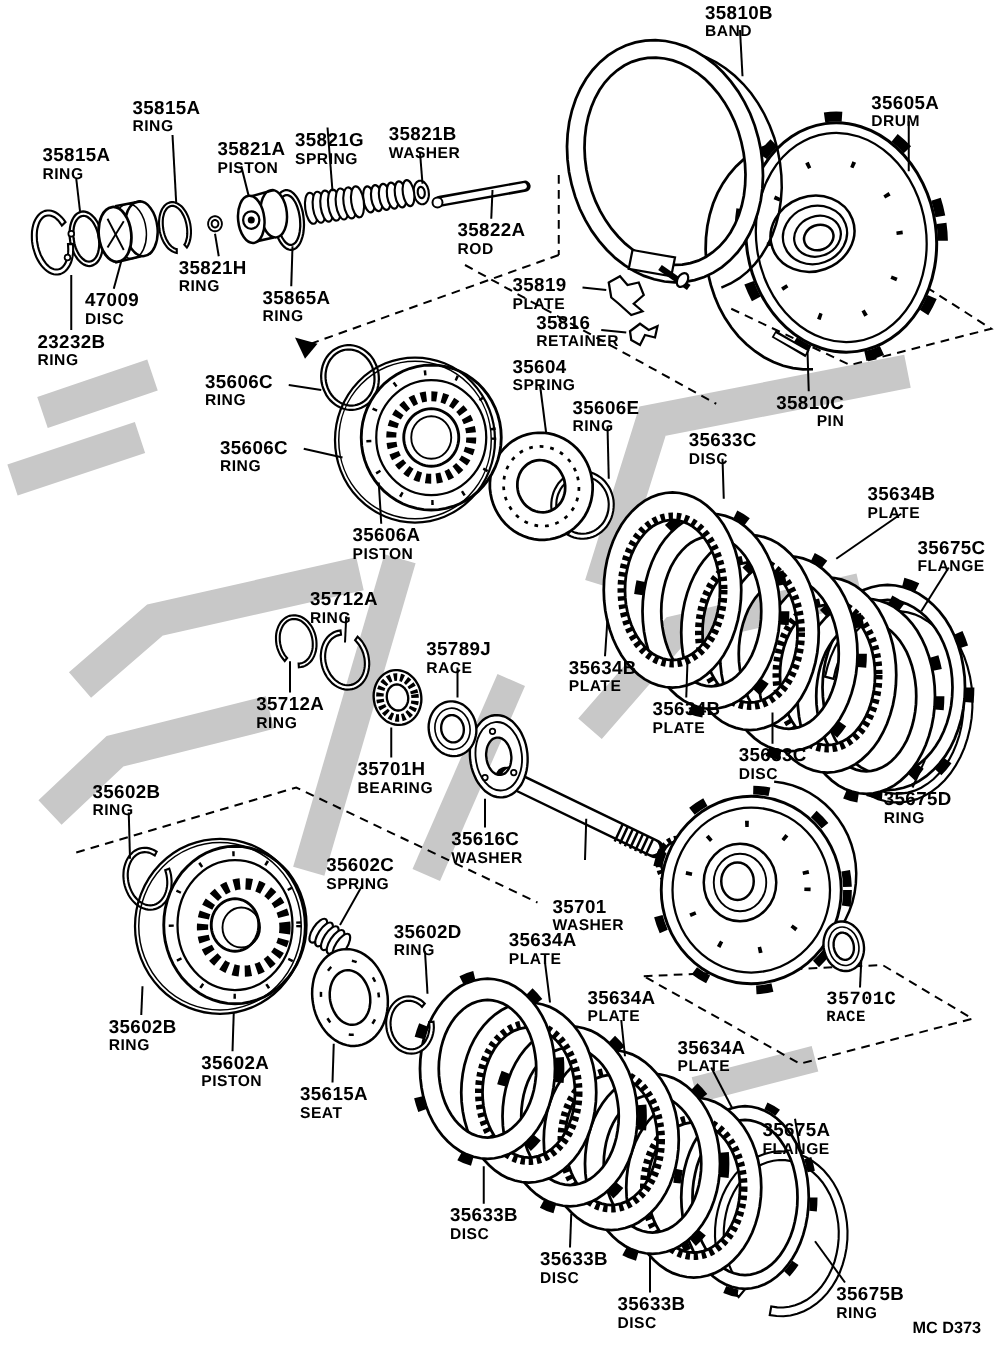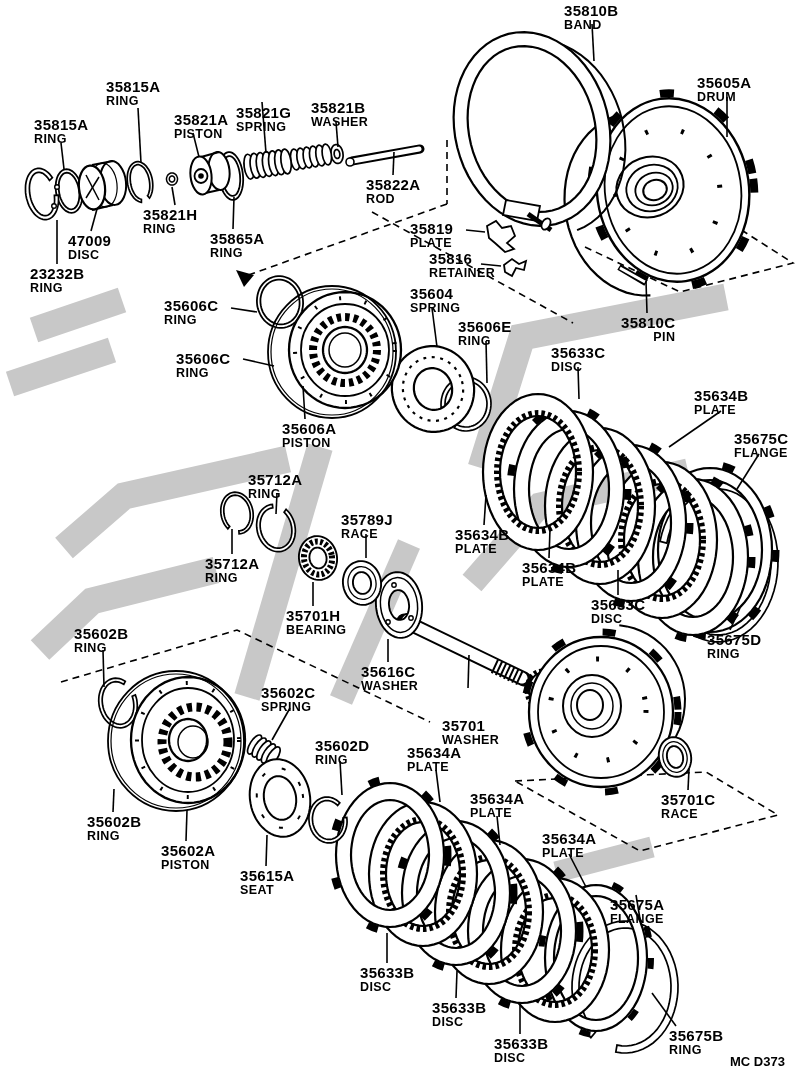--- a/index.html
+++ b/index.html
@@ -446,21 +446,21 @@
         <span class="nm">PLATE</span>
       </div>
       <div class="lbl" style="left: 470px; top: 791px;">
         <span class="num">35634A</span>
         <span class="nm">PLATE</span>
       </div>
       <div class="lbl" style="left: 542px; top: 831px;">
         <span class="num">35634A</span>
         <span class="nm">PLATE</span>
       </div>
-      <div class="lbl" style="left: 661px; top: 792px;">
+      <div class="lbl" style="left: 661px; top: 792px; font-family: Liberation Mono, monospace;">
         <span class="num">35701C</span>
         <span class="nm">RACE</span>
       </div>
       <div class="lbl" style="left: 610px; top: 860px; margin-top: 37px;">
         <span class="num">35675A</span>
         <span class="nm">FLANGE</span>
       </div>
       <div class="lbl" style="left: 360px; top: 965px;">
         <span class="num">35633B</span>
         <span class="nm">DISC</span>

